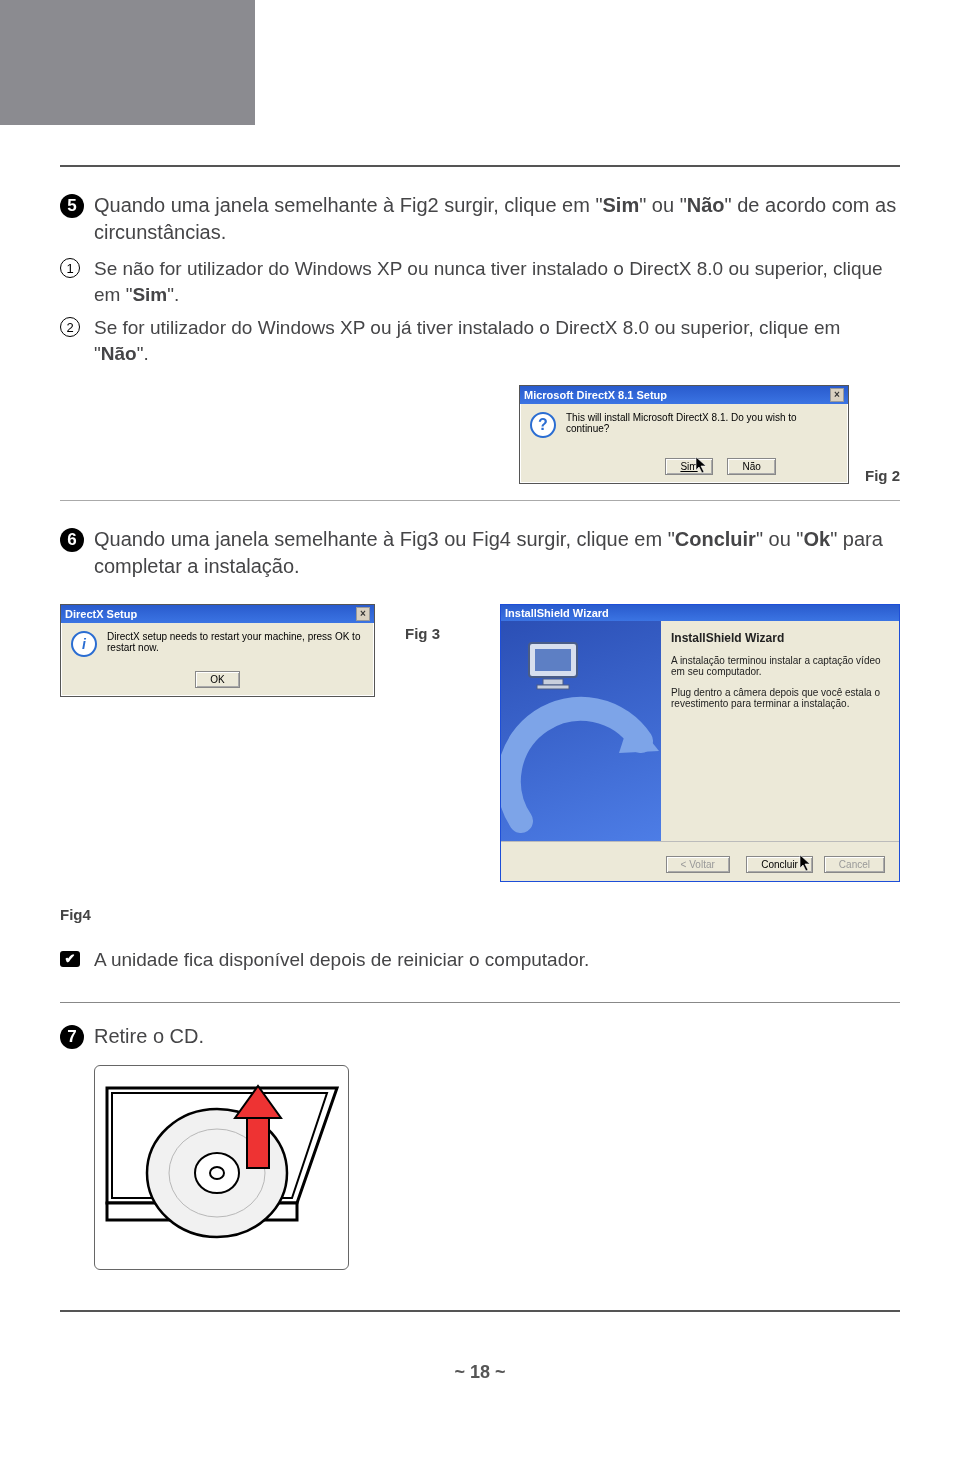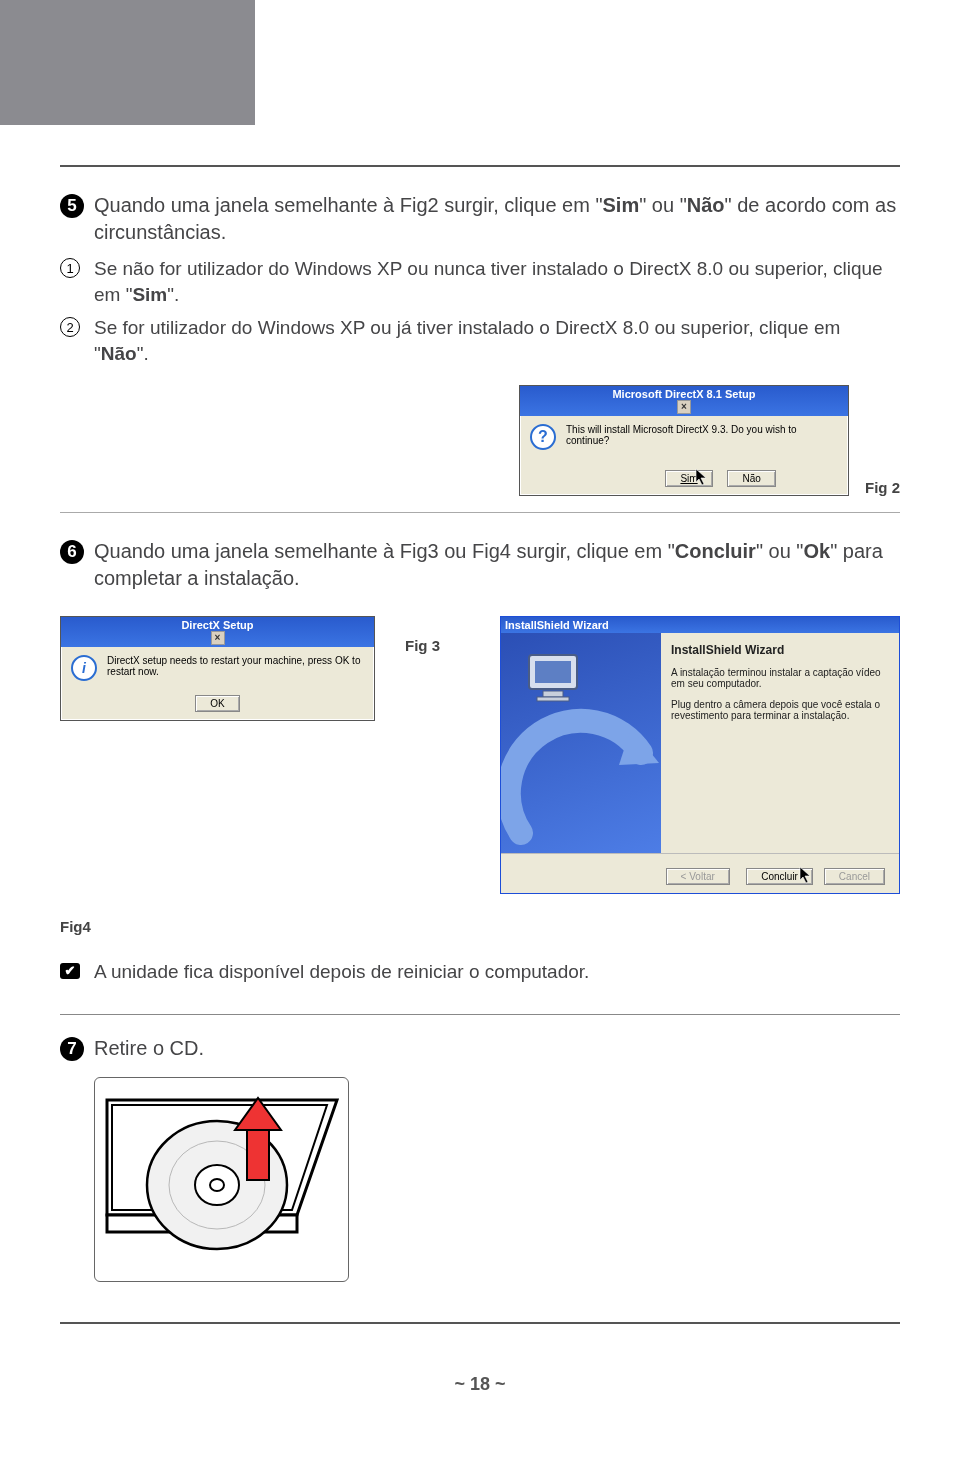--- a/index.html
+++ b/index.html
@@ -15,21 +15,21 @@
   .circ-o { display:inline-flex; align-items:center; justify-content:center; width:20px; height:20px; border-radius:50%; border:1.5px solid #000; color:#000; font-weight:normal; font-size:13px; margin-top:2px; }
   .check-sq { width:20px; height:16px; display:inline-flex; align-items:center; justify-content:center; background:#000; border-radius:3px; color:#fff; font-size:13px; font-weight:bold; margin-top:4px; }
   .body-text { color:#454547; font-size:20px; line-height:1.35; }
   .indent { margin-left:34px; }
   .sub { display:flex; margin:8px 0 8px 0; }
   .sub .bullet { flex:0 0 34px; }
   .sub .body-text { font-size:19px; }
   .figrow { display:flex; align-items:flex-end; justify-content:flex-end; margin:18px 0 10px 0; gap:16px; }
   .figlabel { font-weight:bold; color:#444; font-size:15px; }
   .dialog { font-family: Tahoma, sans-serif; font-size:10px; color:#000; border:1px solid #555; background:#ece9d8; box-shadow:0 0 0 1px #fff inset; }
-  .dlg-title { background:linear-gradient(#295bcd,#3b74e3); color:#fff; font-size:11px; font-weight:bold; padding:2px 4px; display:flex; justify-content:space-between; align-items:center;flex-direction:column; }
+  .dlg-title { background:linear-gradient(#295bcd,#3b74e3); color:#fff; font-size:11px; font-weight:bold; padding:2px 4px; display:flex; justify-content:space-between; align-items:center; }
   .dlg-title .x { background:#d9d0c0;color:#333;width:14px;height:14px;display:flex;align-items:center;justify-content:center;font-size:10px;border:1px solid #999; }
   .dlg-body { padding:8px 10px; display:flex; gap:10px; align-items:flex-start; }
   .qmark { width:26px;height:26px;border-radius:50%;border:2px solid #2a6dd2;display:flex;align-items:center;justify-content:center;color:#2a6dd2;font-weight:bold;font-size:16px;background:#fff;flex-shrink:0; }
   .info-i { width:26px;height:26px;border-radius:50%;border:2px solid #2a6dd2;display:flex;align-items:center;justify-content:center;color:#2a6dd2;font-weight:bold;font-size:14px;background:#fff;flex-shrink:0;font-style:italic; }
   .btnrow { text-align:center; padding:6px 0 8px 0; }
   .win-btn { background:#ece9d8;border:1px solid #888;box-shadow:inset 1px 1px 0 #fff, inset -1px -1px 0 #aaa; font-size:10px; padding:2px 14px; margin:0 6px; }
   .cursor { width:14px; height:18px; position:relative; display:inline-block; top:4px; margin-left:-24px; }
   .cursor svg { width:14px; height:18px; }
   .fig3row { display:flex; align-items:flex-start; gap:30px; margin:24px 0; }
   .fig3row .labelcol { display:flex; align-items:center; height:60px; }
@@ -76,21 +76,21 @@
   </div>
 
   <div class="figrow">
     <div class="dialog" style="width:330px">
       <div class="dlg-title">
         <span>Microsoft DirectX 8.1 Setup</span>
         <span class="x">×</span>
       </div>
       <div class="dlg-body">
         <div class="qmark">?</div>
-        <div>This will install Microsoft DirectX 9.3. Do you wish to continue?</div>
+        <div>This will install Microsoft DirectX 8.1. Do you wish to continue?</div>
       </div>
       <div class="btnrow">
         <button class="win-btn" style="text-decoration:underline">Sim</button>
         <button class="win-btn">Não</button>
         <span class="cursor" style="margin-left:-90px;"><svg viewBox="0 0 14 18">
               <polygon points="1,1 1,14 4,11 7,17 9,16 6,10 11,10" fill="#000" stroke="#fff" stroke-width="0.6"></polygon>
             </svg></span>
       </div>
     </div>
     <div class="figlabel">Fig 2</div>

